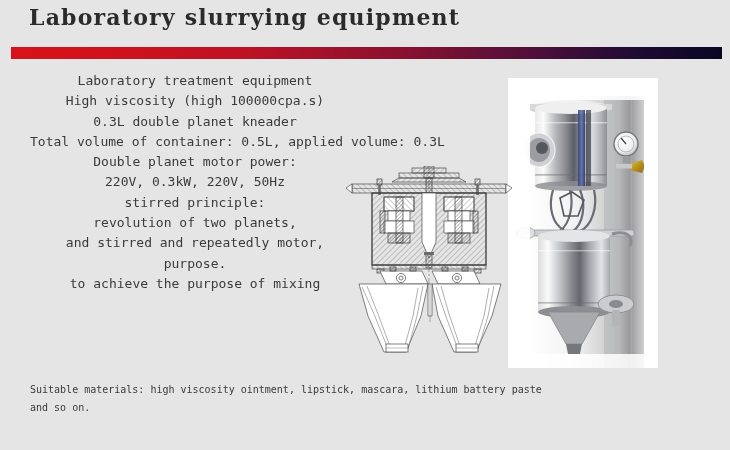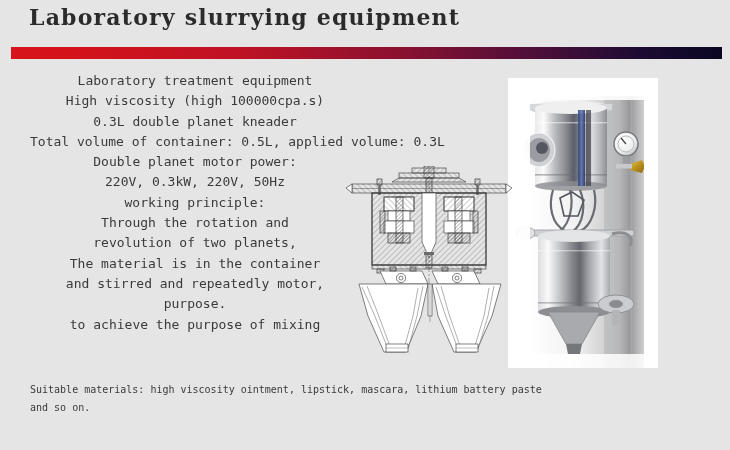--- a/index.html
+++ b/index.html
@@ -117,24 +117,22 @@
     </svg>
   </div>
 
   <div class="spec-block">
     <div class="spec-line">Laboratory treatment equipment</div>
     <div class="spec-line">High viscosity (high 100000cpa.s)</div>
     <div class="spec-line">0.3L double planet kneader</div>
     <div class="spec-line">Total volume of container: 0.5L, applied volume: 0.3L</div>
     <div class="spec-line">Double planet motor power:</div>
     <div class="spec-line">220V, 0.3kW, 220V, 50Hz</div>
-    <div class="spec-line">working principle:</div>
-    <div class="spec-line">Through the rotation and</div>
+    <div class="spec-line">stirred principle:</div>
     <div class="spec-line">revolution of two planets,</div>
-    <div class="spec-line">The material is in the container</div>
     <div class="spec-line">and stirred and repeatedly motor,</div>
     <div class="spec-line">purpose.</div>
     <div class="spec-line">to achieve the purpose of mixing</div>
   </div>
 
   <div class="photo">
     <svg width="150" height="290" viewBox="0 0 150 290">
       <defs>
         <linearGradient id="panelG" x1="0" y1="0" x2="1" y2="0">
           <stop offset="0%" stop-color="#ffffff"></stop>

